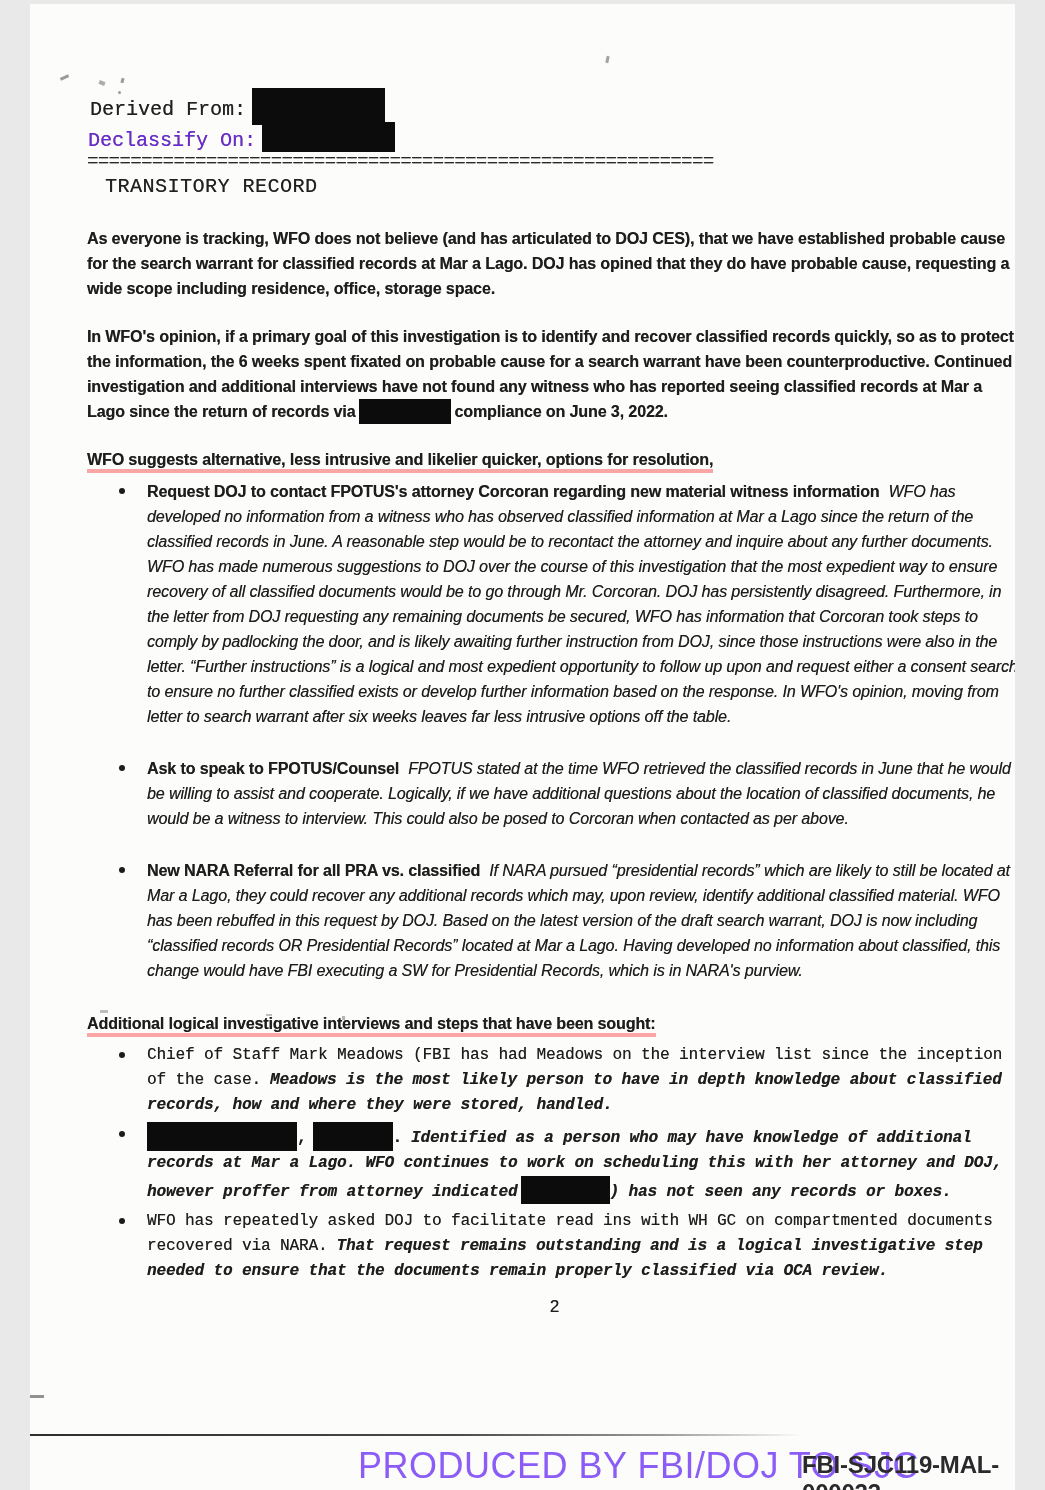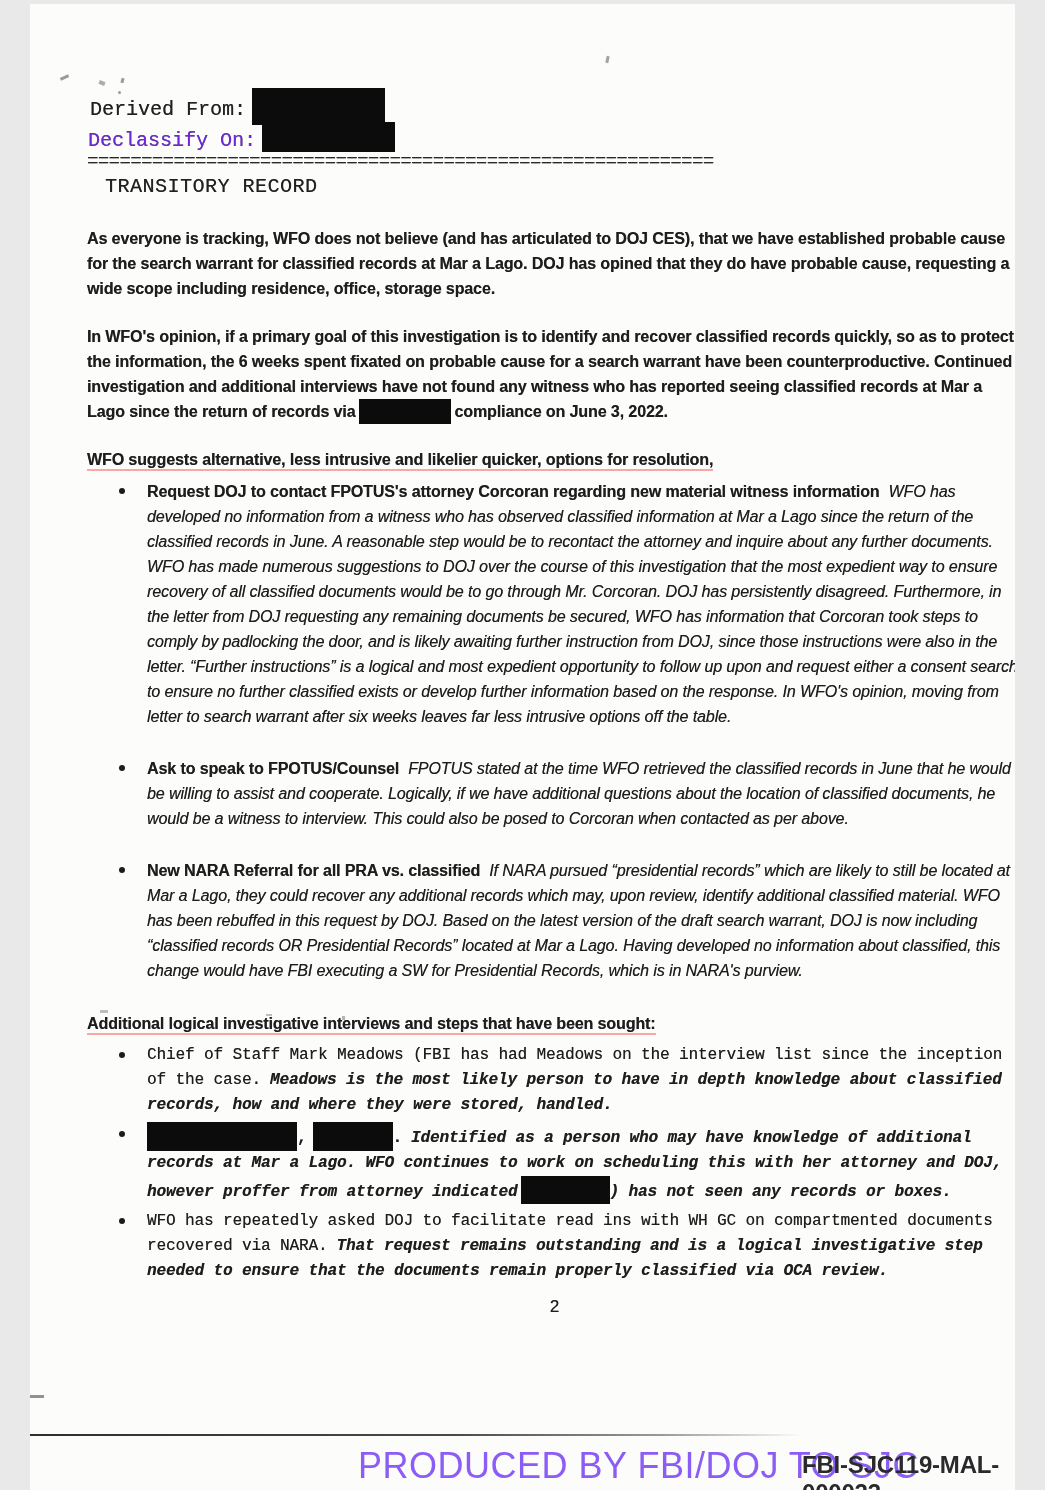--- a/index.html
+++ b/index.html
@@ -26,21 +26,21 @@
   .redact.inline { display:inline-block; }
   .r-p2  { width:92px;  height:25px; vertical-align:-7px; margin:0 3px 0 4px; }
   .r-s2a { width:150px; height:29px; vertical-align:-9px; }
   .r-s2b { width:80px;  height:29px; vertical-align:-9px; margin-left:6px; }
   .r-s2c { width:89px;  height:28px; vertical-align:-8px; margin-left:3px; }
 
   
   .body-flow { position:absolute; left:57px; top:222px; width:935px; font-size:16px; line-height:25px; letter-spacing:-0.1px; }
   .para { margin:0 0 23px 0; font-weight:700; }
   .sec-head { font-weight:700; font-size:16px; margin:0 0 7px 0; }
-  .uline { border-bottom:2px solid #fca5a5; padding-bottom:1px; }
+  .uline { border-bottom:4px solid #fca5a5; padding-bottom:1px; }
   ul { list-style:none; margin:0; padding:0 0 0 29px; }
   li { position:relative; padding-left:31px; }
   li::before { content:""; position:absolute; left:3px; top:9px; width:6px; height:6px; border-radius:50%; background:#1c1c1c; }
   .list1 > li { margin-bottom:27px; }
   .list1 > li:last-child { margin-bottom:0; }
   .list2 > li { margin-bottom:4px;font-family:Liberation Mono, monospace; }
   .lead { font-weight:700; }
   .it { font-style:italic; font-weight:400; }
   .bi { font-style:italic; font-weight:700; }
   .comment { margin-left:9px; }

